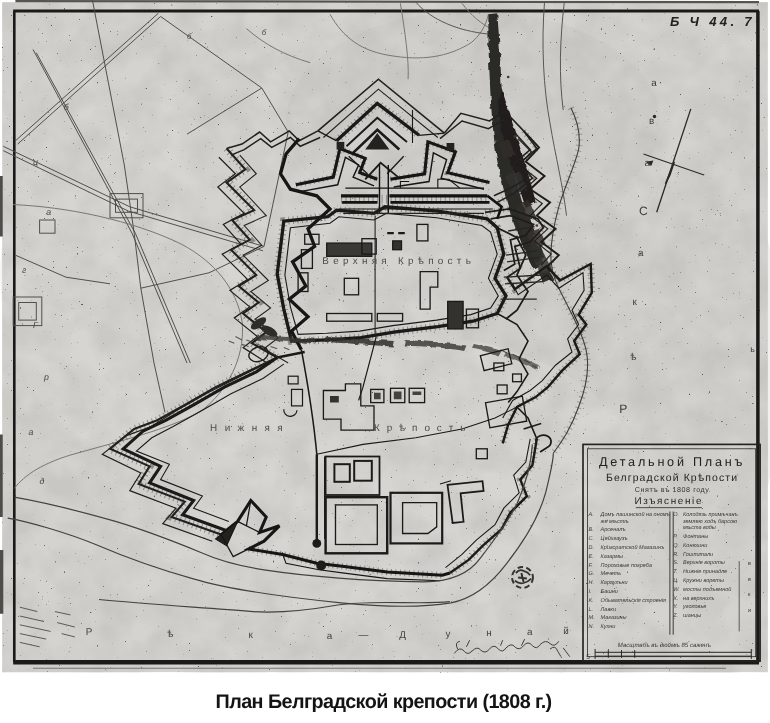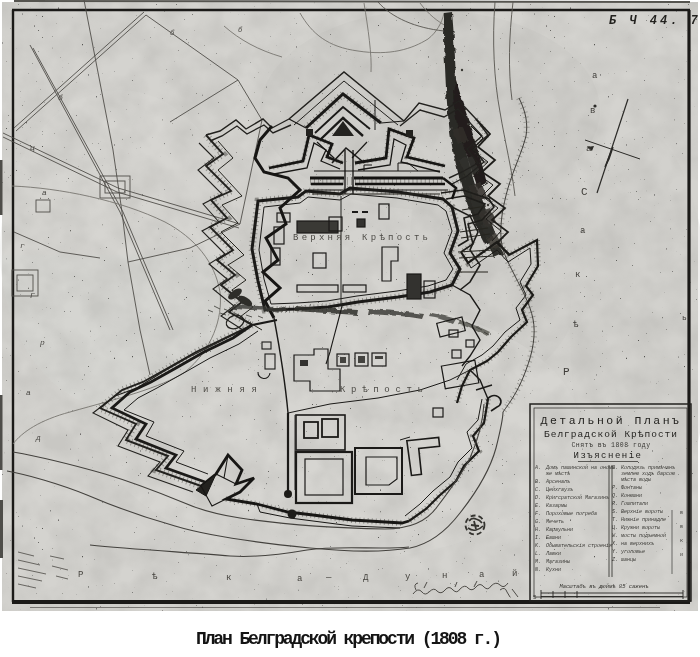--- a/index.html
+++ b/index.html
@@ -1,17 +1,17 @@
 <!DOCTYPE html>
 <html><head>
 <meta charset="utf-8">
 <style>
   html,body{margin:0;padding:0;background:#ffffff;}
   #page{position:relative;width:700px;height:657px;background:#ffffff;overflow:hidden;
-        font-family:Liberation Mono, monospace;}
+        font-family:Liberation Sans, sans-serif;}
   svg{filter:blur(0.33px);}
 </style>
 </head>
 <body>
 <div id="page">
 <svg width="700" height="657" viewBox="0 0 700 657">
 <defs>
   <filter id="dots" x="0" y="0" width="100%" height="100%">
     <feTurbulence type="fractalNoise" baseFrequency="0.5" numOctaves="2" seed="7" result="n"></feTurbulence>
     <feColorMatrix in="n" type="matrix" values="0 0 0 0 0  0 0 0 0 0  0 0 0 0 0  5 5 5 0 -9.9" result="d"></feColorMatrix>

